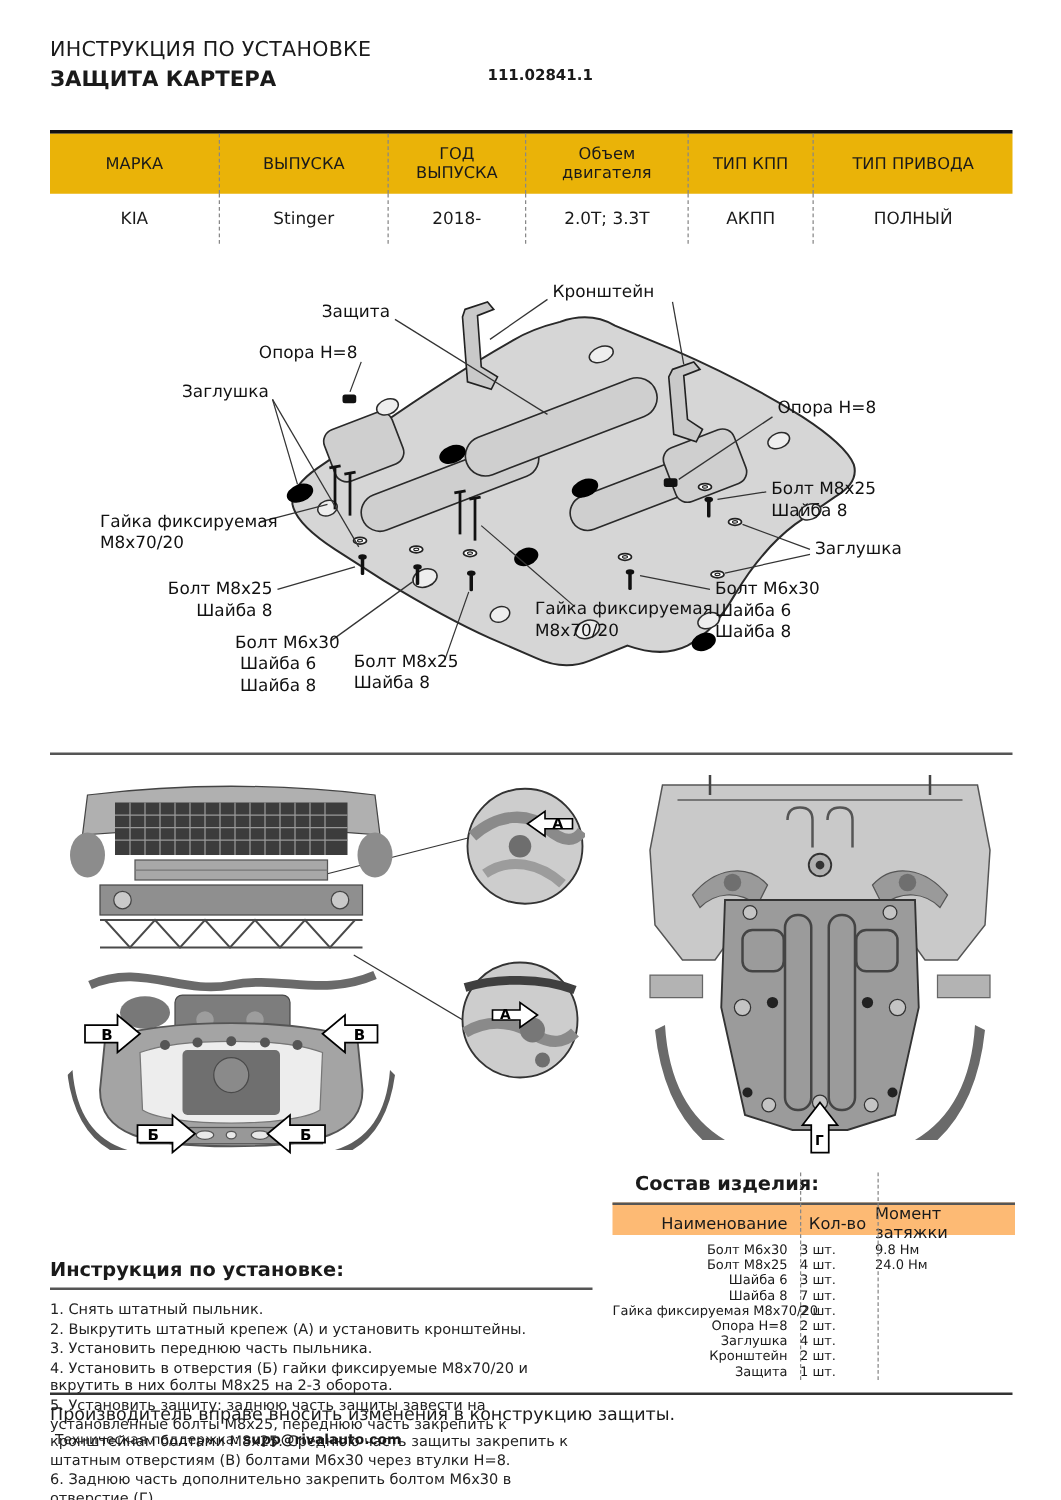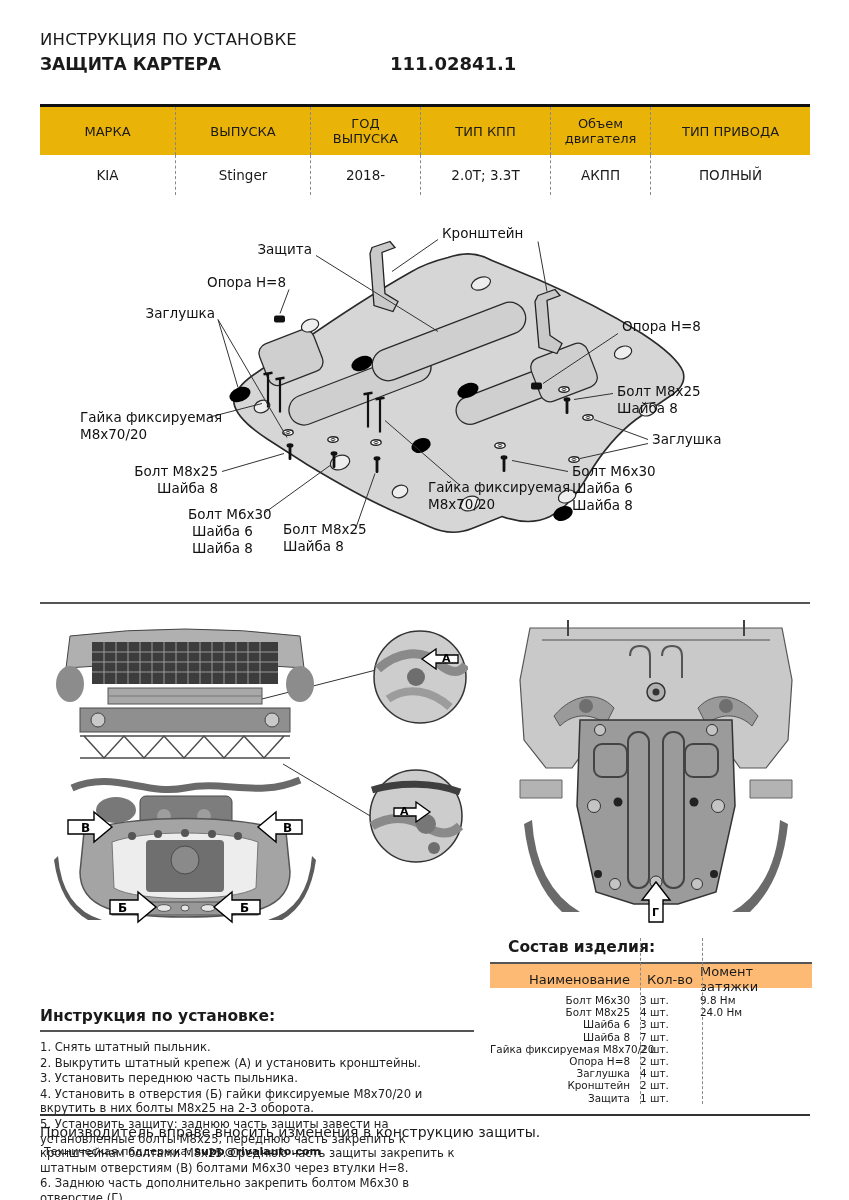--- a/index.html
+++ b/index.html
@@ -4,21 +4,21 @@
 <style>
   * { margin:0; padding:0; box-sizing:border-box; }
   html,body { background:#fff; }
   body { font-family:"DejaVu Sans","Liberation Sans",sans-serif; color:#1a1a1a; }
   .page { position:relative; width:849px; height:1200px; background:#fff; overflow:hidden; }
 
   
   .hdr { position:absolute; left:40px; top:30px; width:770px; }
   .hdr .l1 { font-size:16.5px; letter-spacing:.2px; }
   .hdr .l2 { font-size:17px; font-weight:bold; margin-top:5px; }
-  .hdr .pn { position:absolute; left:350px; top:23px; font-size:18px; font-weight:bold; }
+  .hdr .pn { position:absolute; left:350px; top:23px; font-size:12px; font-weight:bold; }
 
   
   .vtable { position:absolute; left:40px; top:104px; width:770px; border-top:3px solid #111; }
   .vrow { display:grid; grid-template-columns:135px 135px 110px 130px 100px 160px; }
   .vrow.h { background:#eab308; }
   .vcell { display:flex; align-items:center; justify-content:center; text-align:center;
            padding:4px 6px; min-height:48px; font-size:13px; }
   .vrow.d .vcell { min-height:40px; font-size:13.5px; }
   .vcell + .vcell { border-left:1px dashed #888; }
 
@@ -76,22 +76,22 @@
     <div class="l1">ИНСТРУКЦИЯ ПО УСТАНОВКЕ</div>
     <div class="l2">ЗАЩИТА КАРТЕРА</div>
     <div class="pn">111.02841.1</div>
   </div>
 
   <div class="vtable">
     <div class="vrow h">
       <div class="vcell">МАРКА</div>
       <div class="vcell">ВЫПУСКА</div>
       <div class="vcell">ГОД ВЫПУСКА</div>
+      <div class="vcell">Объем двигателя</div>
       <div class="vcell">ТИП КПП</div>
-      <div class="vcell">Объем двигателя</div>
       <div class="vcell">ТИП ПРИВОДА</div>
     </div>
     <div class="vrow d">
       <div class="vcell">KIA</div>
       <div class="vcell">Stinger</div>
       <div class="vcell">2018-</div>
       <div class="vcell">2.0T; 3.3T</div>
       <div class="vcell">АКПП</div>
       <div class="vcell">ПОЛНЫЙ</div>
     </div>

